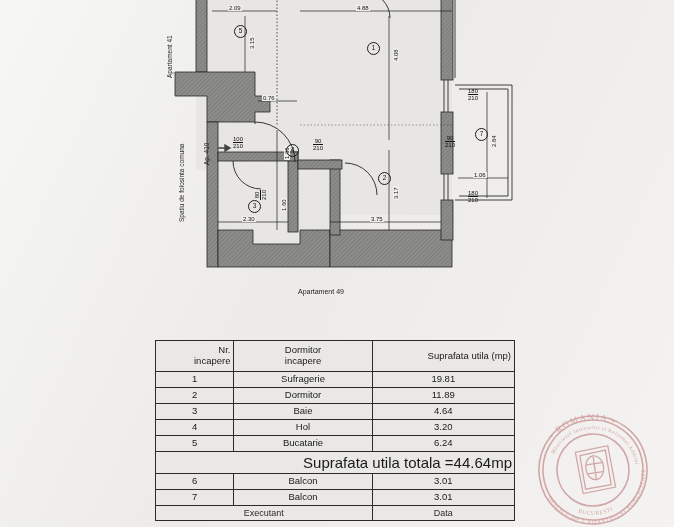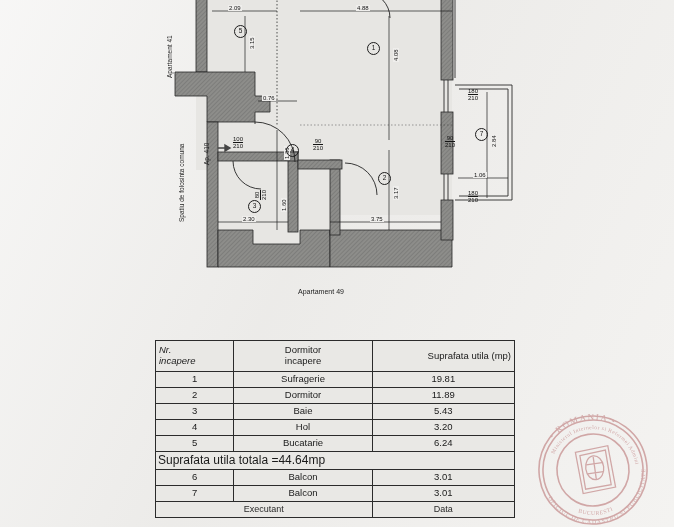--- a/index.html
+++ b/index.html
@@ -26,27 +26,27 @@
     background:#e9e8e5;
     font-size:9.5px;
     color:#1a1a1a;
   }
   table.rooms td,table.rooms th{
     border:1px solid #2b2b2b;
     padding:2px 3px;
     font-weight:normal;
     line-height:1.15;
   }
-  th.c-nr{width:75px;text-align:left;font-style:italic;}
+  th.c-nr{width:75px;text-align:right;}
   th.c-den{width:140px;text-align:center;}
   th.c-sup{width:145px;text-align:right;}
   td.c-nr{text-align:center;}
   td.c-den{text-align:center;padding-left:8px;}
   td.c-sup{text-align:center;}
-  tr.total td{text-align:left;font-size:12px;padding:2px;}
+  tr.total td{text-align:right;font-size:15px;padding:2px;}
   tr.hdr th{height:26px;vertical-align:middle;}
   tr.partial td{height:10px;overflow:hidden;color:#2a2a2a;font-size:9px;}
 
   
   #stamp{
     position:absolute;left:523px;top:402px;width:140px;height:125px;
     pointer-events:none;opacity:.72;
   }
   .vtext{position:absolute;font-size:6.5px;color:#1f1f1f;white-space:nowrap;
     transform-origin:0 0;transform:rotate(-90deg);}
@@ -224,21 +224,21 @@
         <td class="c-sup">19.81</td>
       </tr>
       <tr>
         <td class="c-nr">2</td>
         <td class="c-den">Dormitor</td>
         <td class="c-sup">11.89</td>
       </tr>
       <tr>
         <td class="c-nr">3</td>
         <td class="c-den">Baie</td>
-        <td class="c-sup">5.43</td>
+        <td class="c-sup">4.64</td>
       </tr>
       <tr>
         <td class="c-nr">4</td>
         <td class="c-den">Hol</td>
         <td class="c-sup">3.20</td>
       </tr>
       <tr>
         <td class="c-nr">5</td>
         <td class="c-den">Bucatarie</td>
         <td class="c-sup">6.24</td>

